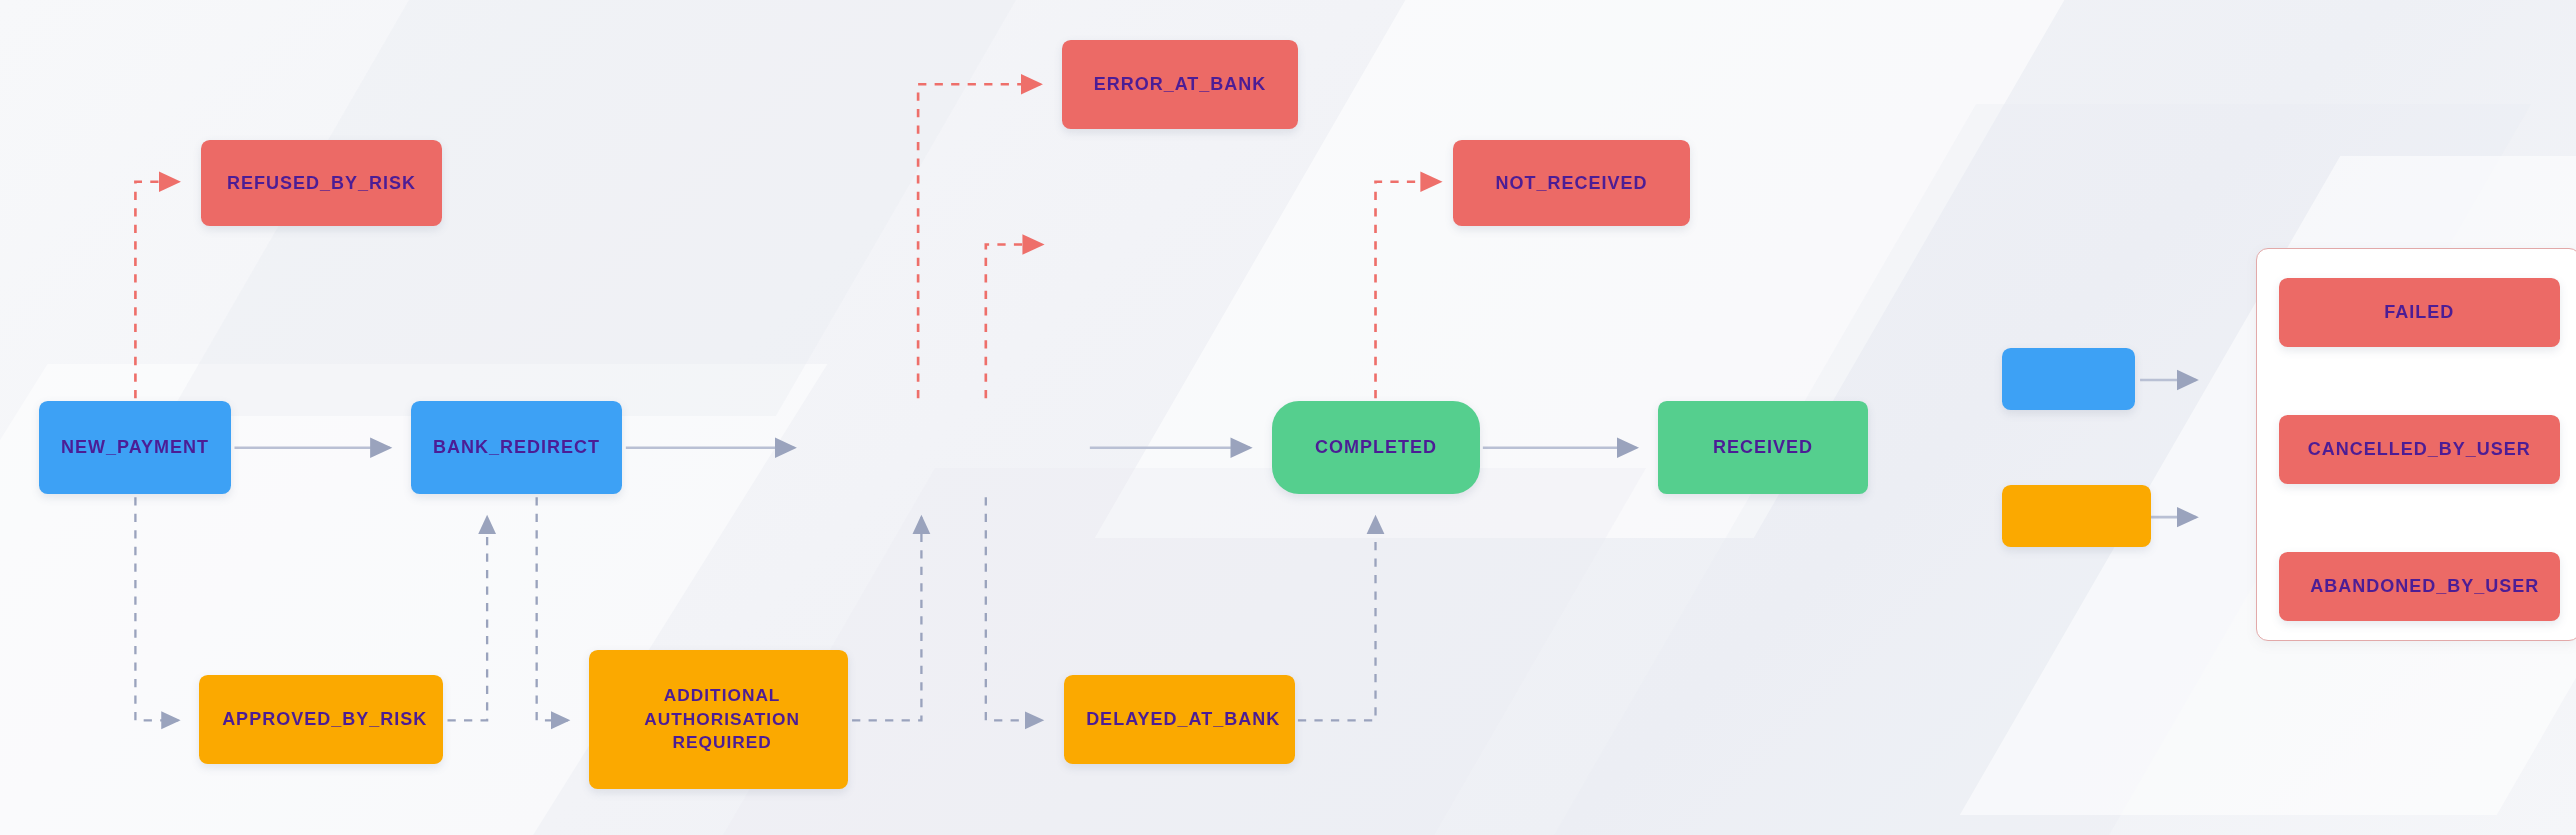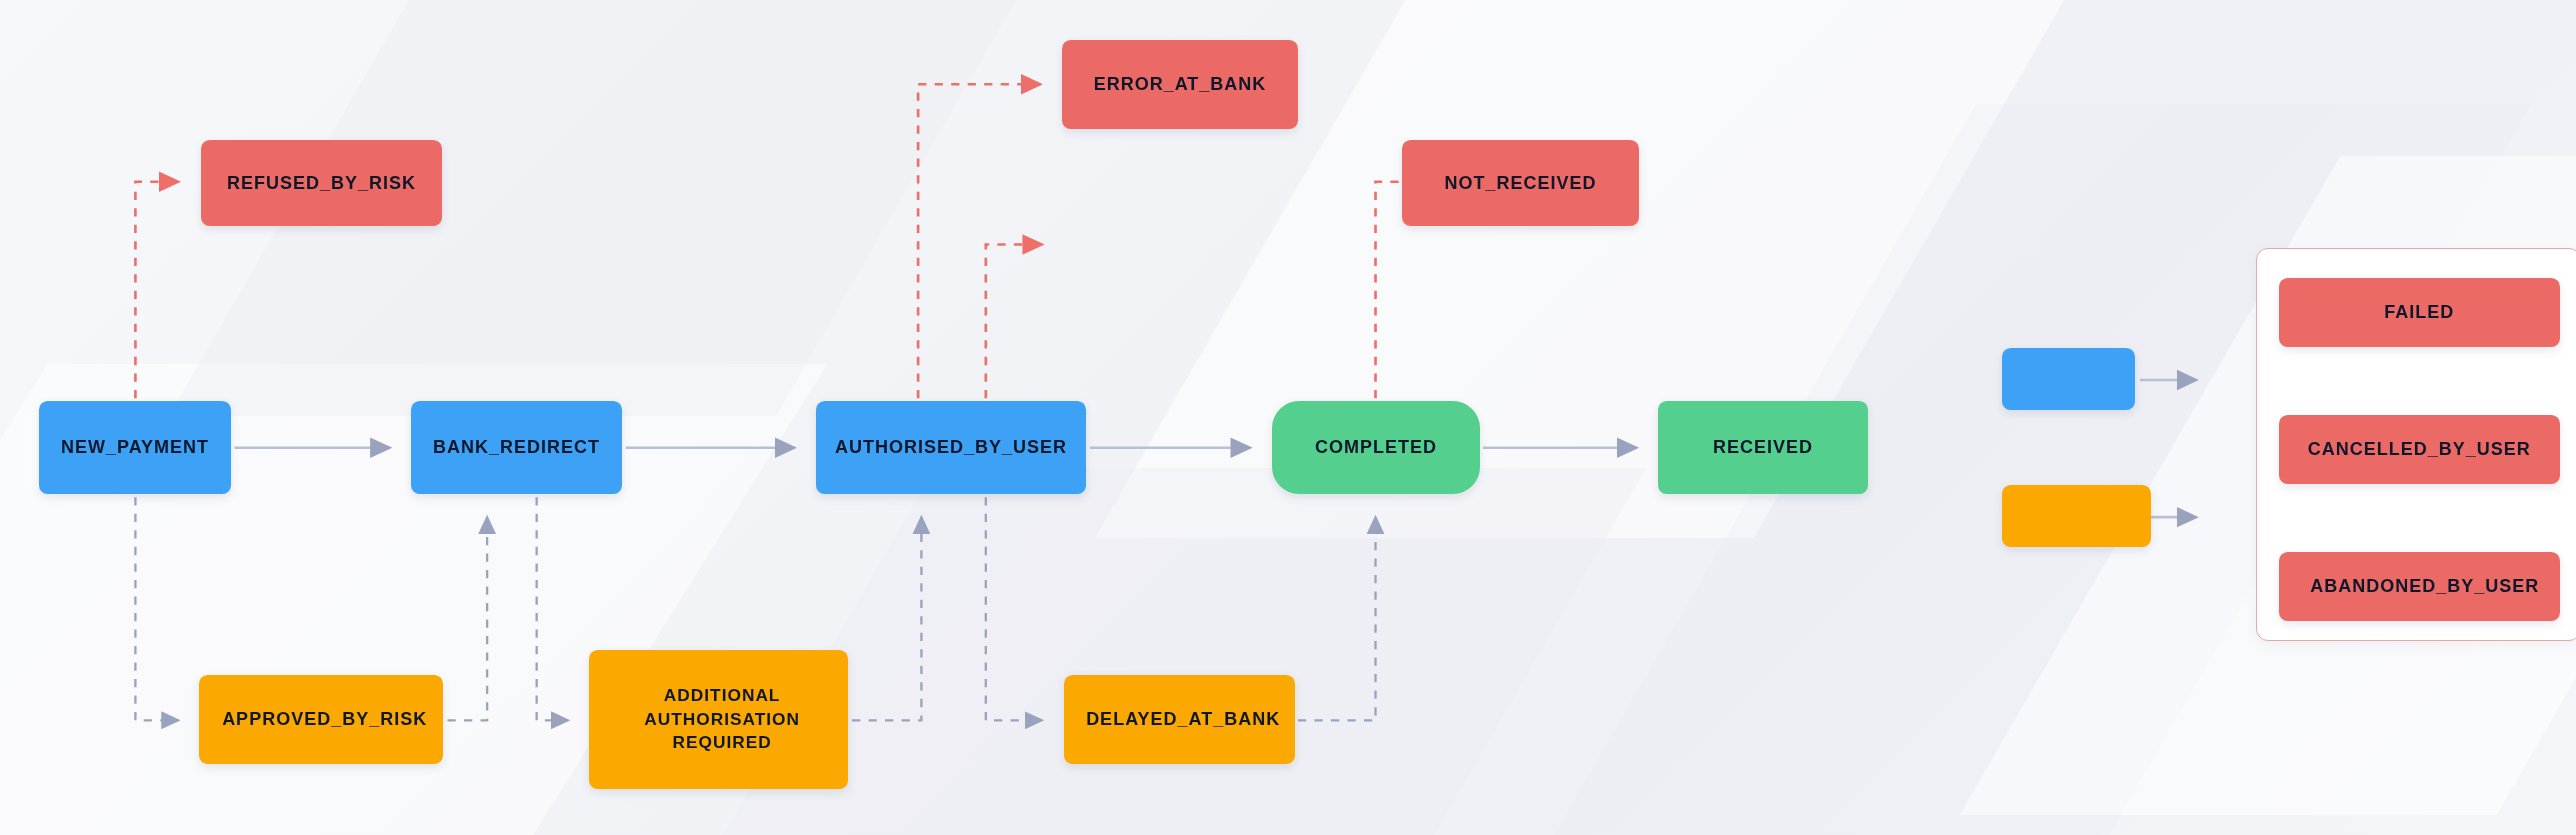--- a/index.html
+++ b/index.html
@@ -18,21 +18,21 @@
   
   .wm{position:absolute;background:#ffffff;opacity:.55;pointer-events:none;}
   .wm2{position:absolute;background:#e9ebf2;opacity:.45;pointer-events:none;}
 
   svg.edges{position:absolute;left:0;top:0;width:2576px;height:836px;overflow:visible;}
 
   .node{
     position:absolute;
     display:flex;align-items:center;justify-content:center;
     text-align:center;
-    color:#0f172a;
+    color:#4c1d95;
     font-weight:700;
     font-size:18px;
     letter-spacing:1px;
     border-radius:8.7px;
     box-shadow:0 3.5px 8.7px rgba(80,90,120,.13);
     line-height:1.35;
     box-sizing:border-box;
     padding:3.5px 8.7px;
     white-space:pre-line;
   }
@@ -145,25 +145,24 @@
     </g>
   </svg>
 
   <div class="node n-blue" style="left:39px;  top:401px; width:192px; height:93px;">NEW_PAYMENT</div>
   <div class="node n-red" style="left:201px; top:140px; width:241px; height:86px;">REFUSED_BY_RISK</div>
   <div class="node n-orange" style="left:199px; top:675px; width:244px; height:89px;">APPROVED_BY_RISK</div>
   <div class="node n-blue" style="left:411px; top:401px; width:211px; height:93px;">BANK_REDIRECT</div>
   <div class="node n-orange" style="left:589px; top:650px; width:259px; height:139px; font-size:17.3px;">ADDITIONAL
 AUTHORISATION
 REQUIRED</div>
-  <div class="node n-blue" style="left:816px; top:401px; width:270px; height:93px;">AUTHORISED_BY_USER</div>
   <div class="node n-red" style="left:1062px;top:40px;  width:236px; height:89px;">ERROR_AT_BANK</div>
   <div class="node n-orange" style="left:1064px;top:675px; width:231px; height:89px;">DELAYED_AT_BANK</div>
   <div class="node n-green" style="left:1272px;top:401px; width:208px; height:93px;border-radius:27px;">COMPLETED</div>
-  <div class="node n-red" style="left:1402px;top:140px; width:237px; height:86px;">NOT_RECEIVED</div>
+  <div class="node n-red" style="left:1453px;top:140px; width:237px; height:86px;">NOT_RECEIVED</div>
   <div class="node n-green" style="left:1658px;top:401px; width:210px; height:93px;">RECEIVED</div>
 
   <div class="legend-swatch n-blue" style="left:2002px;top:348px;width:133px;height:62px;background:#3da1f5;"></div>
   <div class="legend-swatch n-orange" style="left:2002px;top:485px;width:133px;height:62px;background:#fba900;"></div>
 
   <div class="group-card" style="left:2220px;top:248px;width:325px;height:393px;margin-left:36px;">
     <div class="node n-red" style="left:21.7px; top:29px;  width:281px; height:69px; position:absolute;">FAILED</div>
     <div class="node n-red" style="left:21.7px; top:166px; width:281px; height:69px; position:absolute;">CANCELLED_BY_USER</div>
     <div class="node n-red" style="left:21.7px; top:303px; width:281px; height:69px; position:absolute;padding-left:20px;">ABANDONED_BY_USER</div>
   </div>

